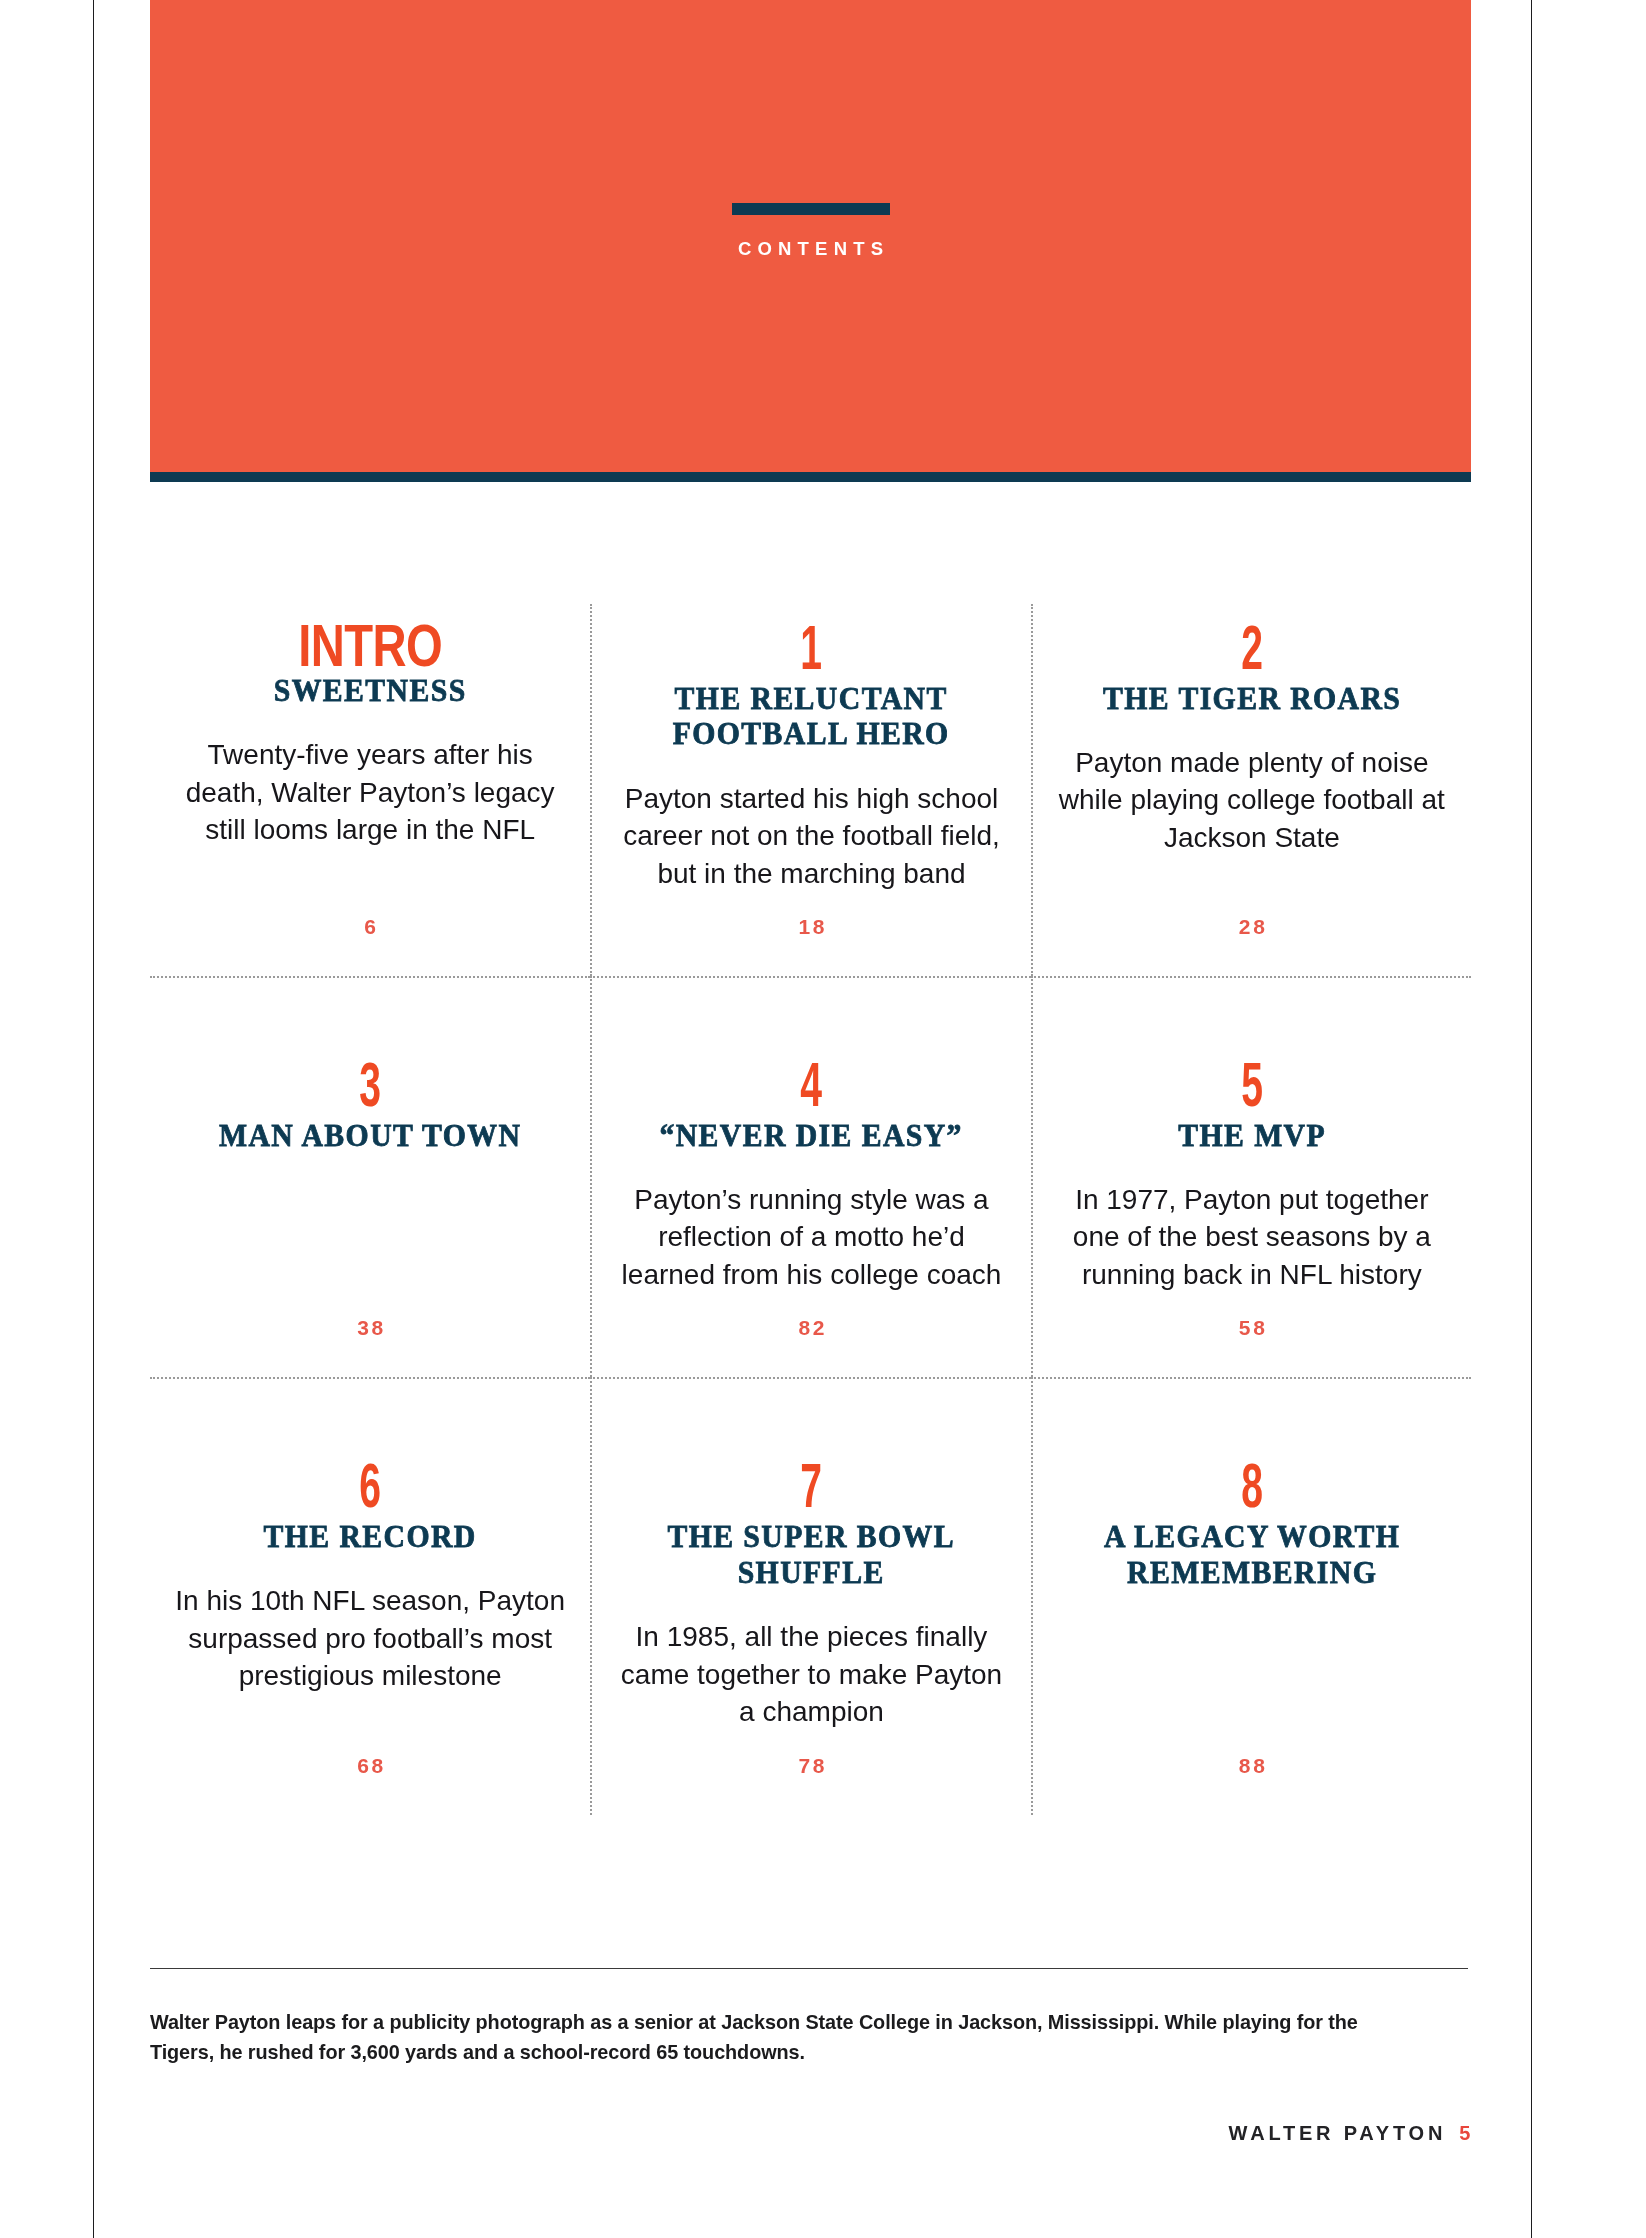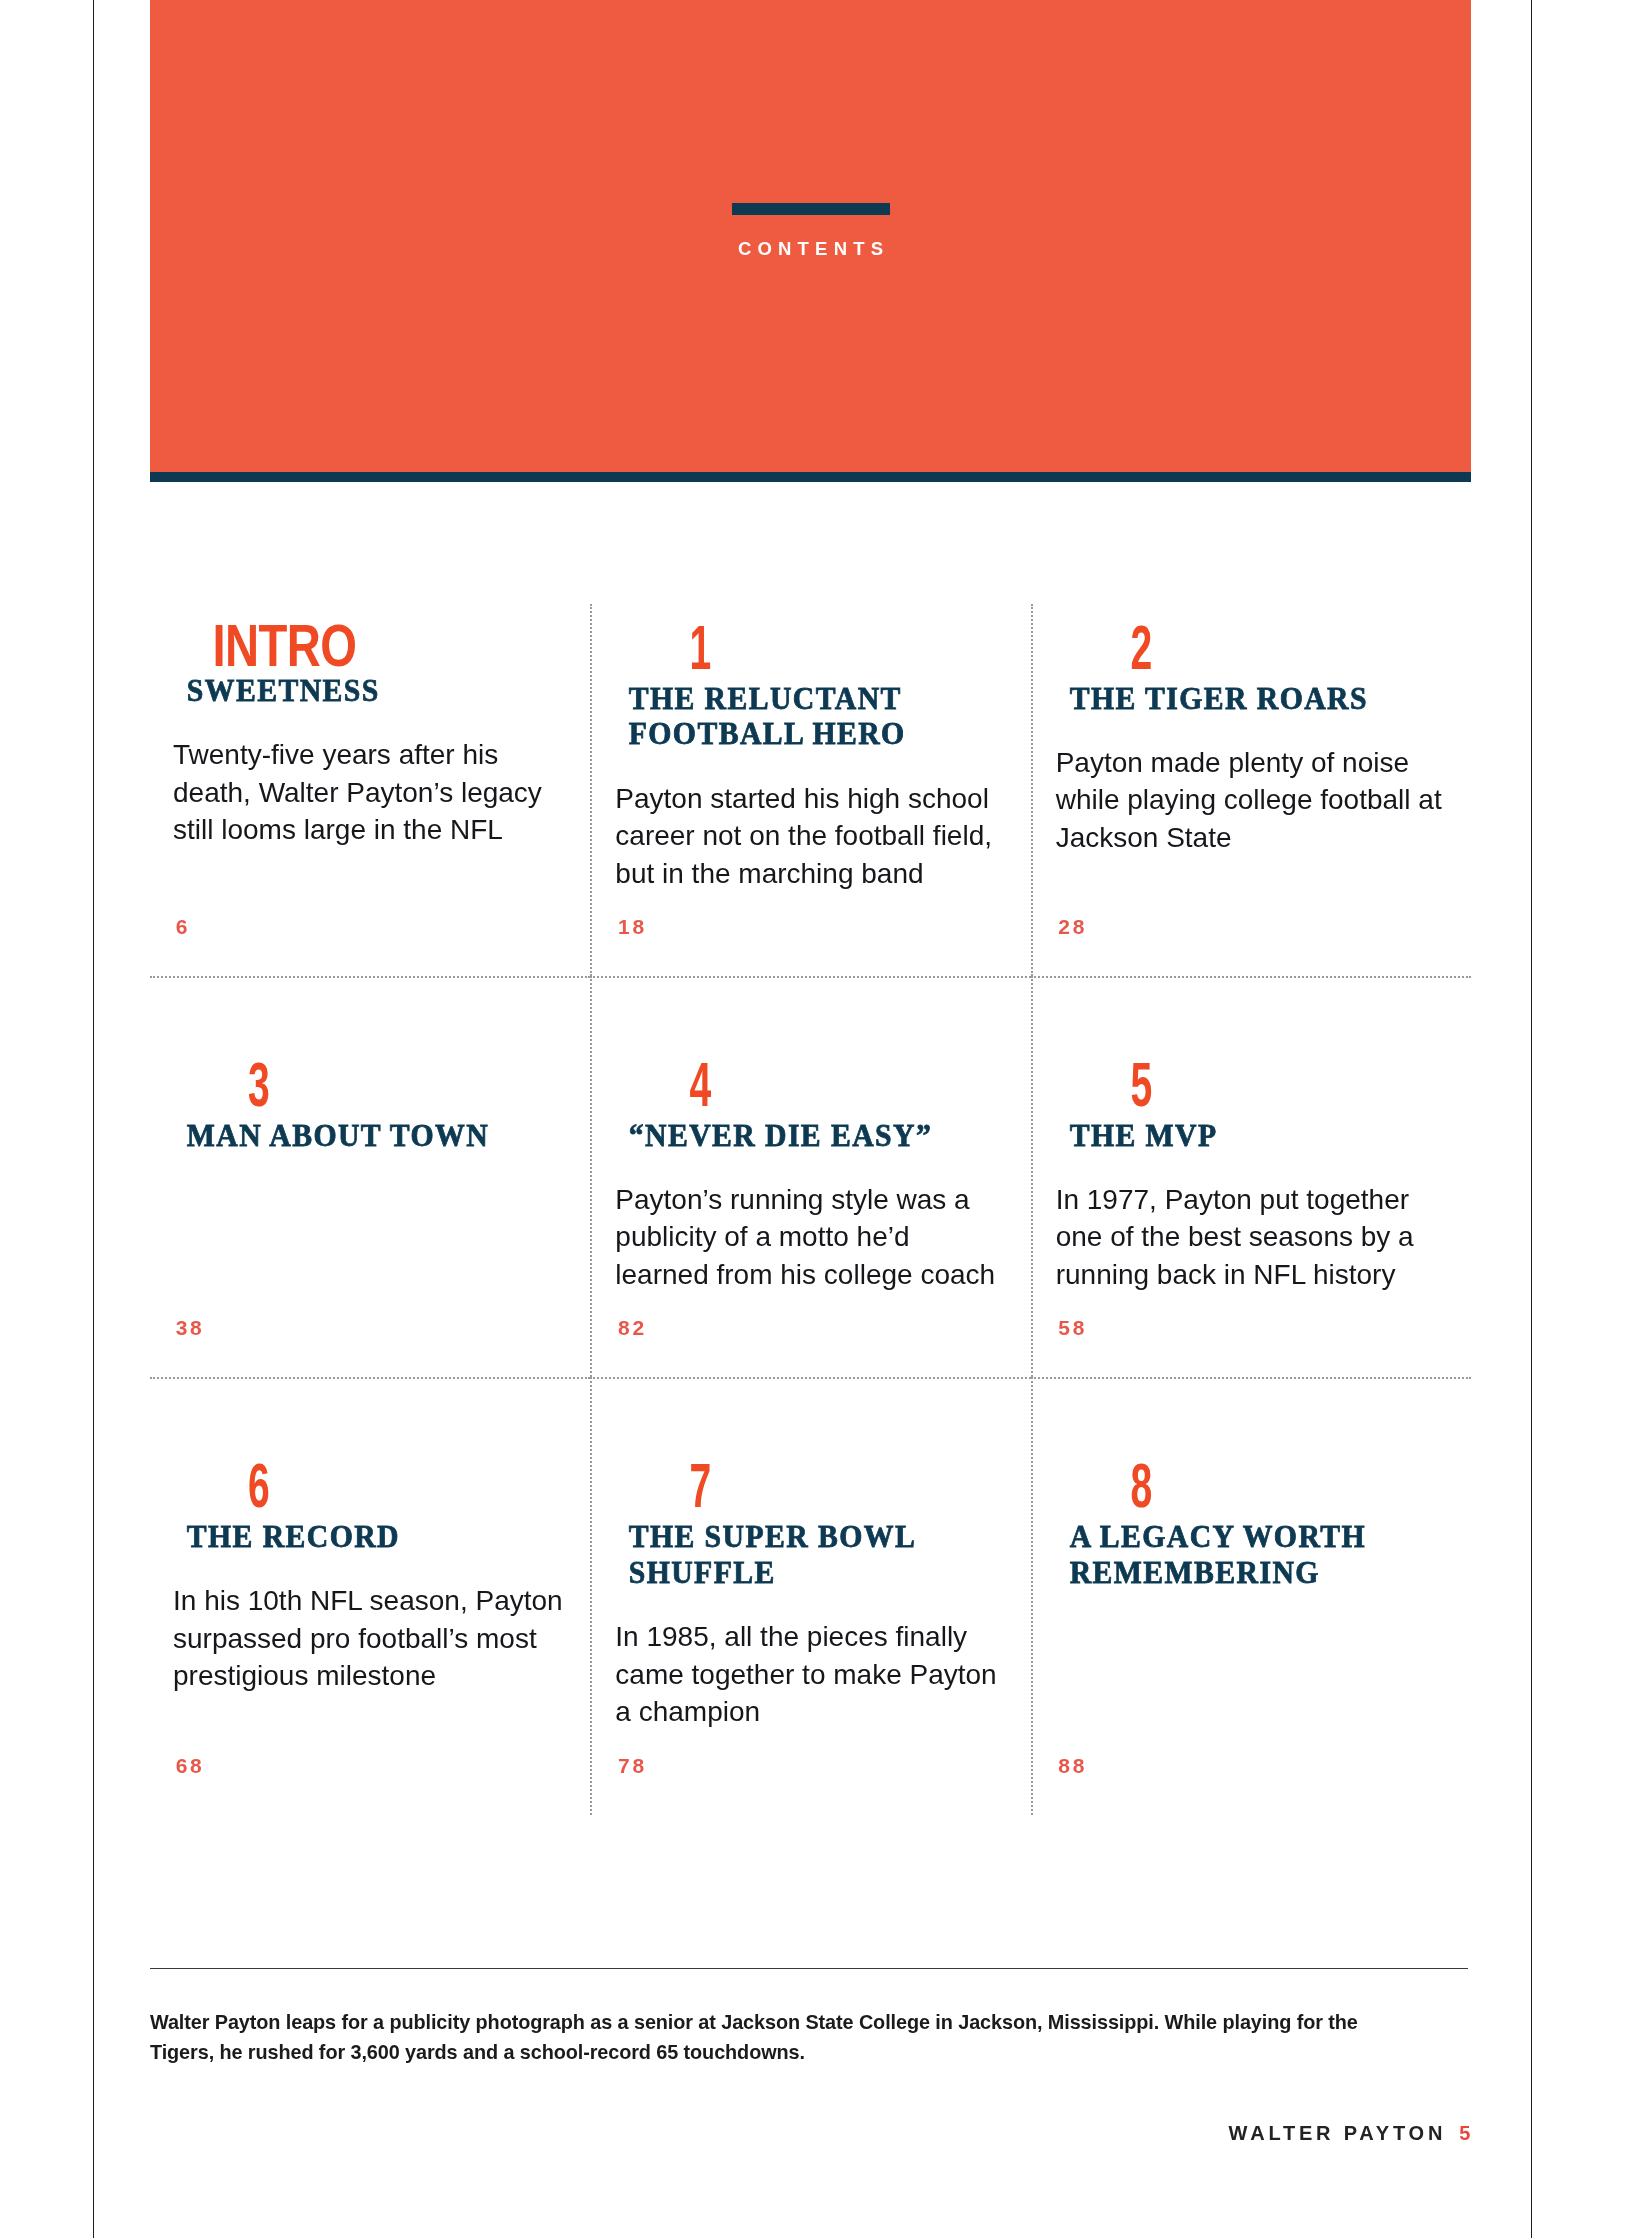--- a/index.html
+++ b/index.html
@@ -77,20 +77,21 @@
     left: 150px;
     top: 604px;
     width: 1321px;
     display: grid;
     grid-template-columns: repeat(3, 1fr);
   }
   .cell {
     position: relative;
     box-sizing: border-box;
     padding: 6.9px 23px 37px 23px;
+    text-align: center;
     min-height: 370px;
     display: flex;
     flex-direction: column;
     justify-content: flex-start;
   }
   
   .cell.col2, .cell.col3 {
     border-left: 2.1px dotted #9a9a9a;
   }
   .cell.row2, .cell.row3 {
@@ -235,21 +236,21 @@
 
     <div class="cell row2 col1">
       <div class="chapter-num">3</div>
       <div class="chapter-title">MAN ABOUT TOWN</div>
       <div class="chapter-page">38</div>
     </div>
 
     <div class="cell row2 col2">
       <div class="chapter-num">4</div>
       <div class="chapter-title">“NEVER DIE EASY”</div>
-      <div class="chapter-desc">Payton’s running style was a publicity of a motto he’d learned from his college coach</div>
+      <div class="chapter-desc">Payton’s running style was a reflection of a motto he’d learned from his college coach</div>
       <div class="chapter-page">82</div>
     </div>
 
     <div class="cell row2 col3">
       <div class="chapter-num">5</div>
       <div class="chapter-title">THE MVP</div>
       <div class="chapter-desc">In 1977, Payton put together one of the best seasons by a running back in NFL history</div>
       <div class="chapter-page">58</div>
     </div>
 

